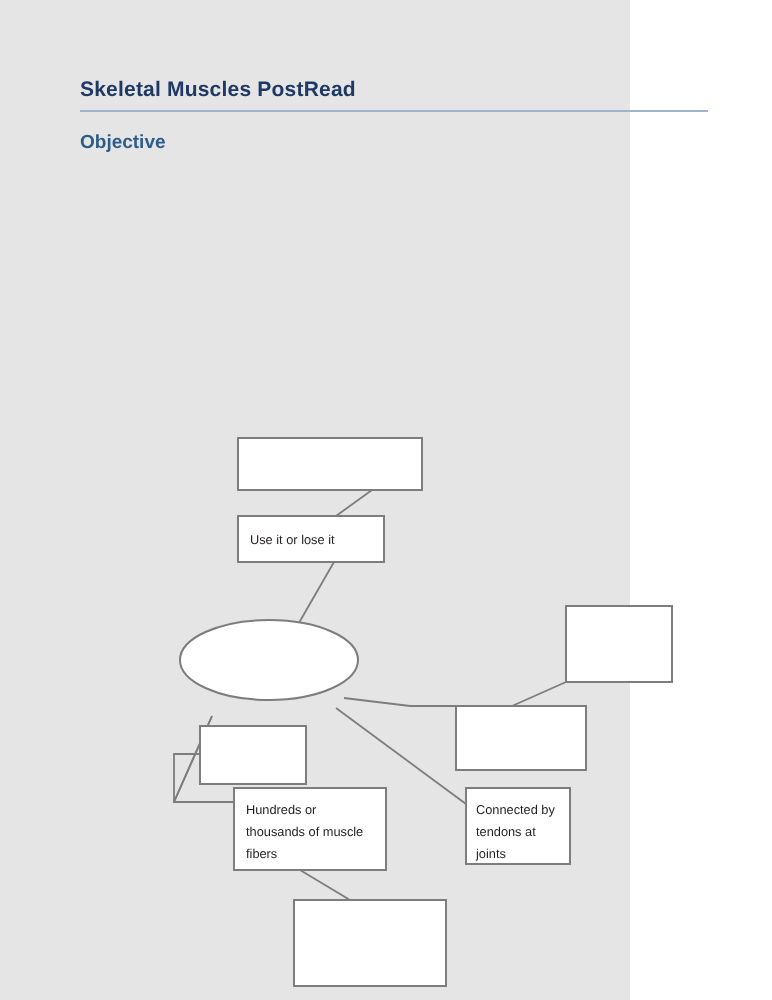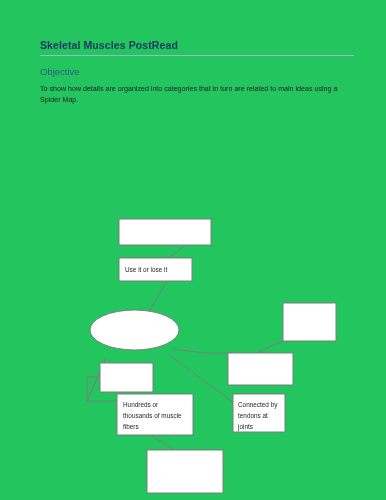--- a/index.html
+++ b/index.html
@@ -8,23 +8,23 @@
   }
   body {
     width: 386px;
     height: 500px;
     background: #ffffff;
     font-family: "Liberation Sans", sans-serif;
     overflow: hidden;
   }
   .page {
     position: relative;
-    width: 386px;
+    width: 315px;
     height: 500px;
-    background: #22c55e;
+    background: #e5e5e5;
     box-sizing: border-box;
   }
   .content {
     position: absolute;
     left: 40px;
     top: 38px;
     width: 314px;
   }
   .doc-title {
     color: #1F3864;
@@ -38,21 +38,21 @@
   .title-rule {
     border: 0;
     border-top: 1px solid #9CB3D1;
     margin: 0 0 10px 0;
     height: 0;
     width: 100%;
   }
   .section-heading {
     color: #2E5C8A;
     font-size: 9.5px;
-    font-weight: normal;
+    font-weight: bold;
     margin: 0 0 6px 0;
     padding: 0;
     line-height: 12px;
   }
   .body-text {
     color: #231f20;
     font-size: 7.1px;
     line-height: 11.2px;
     margin: 0 0 11px 0;
     padding: 0;
@@ -99,21 +99,20 @@
 
 <div class="page">
 
   <div class="content">
 
     <h1 class="doc-title">Skeletal Muscles PostRead</h1>
     <hr class="title-rule">
 
     <div class="section-block">
       <h2 class="section-heading">Objective</h2>
-      <p class="body-text">To show how details are organized into categories that in turn are related to main ideas using a Spider Map.</p>
     </div>
 
     <div class="section-block">
     </div>
 
 
   </div>
 
   <div class="diagram">
     <svg width="386" height="286" viewBox="0 0 386 286" xmlns="http://www.w3.org/2000/svg">

